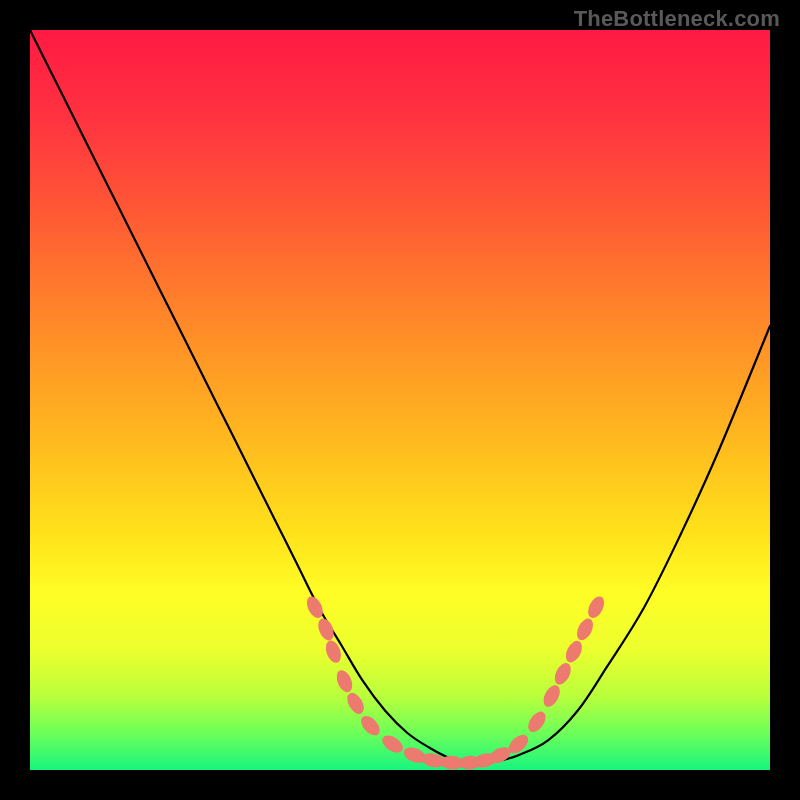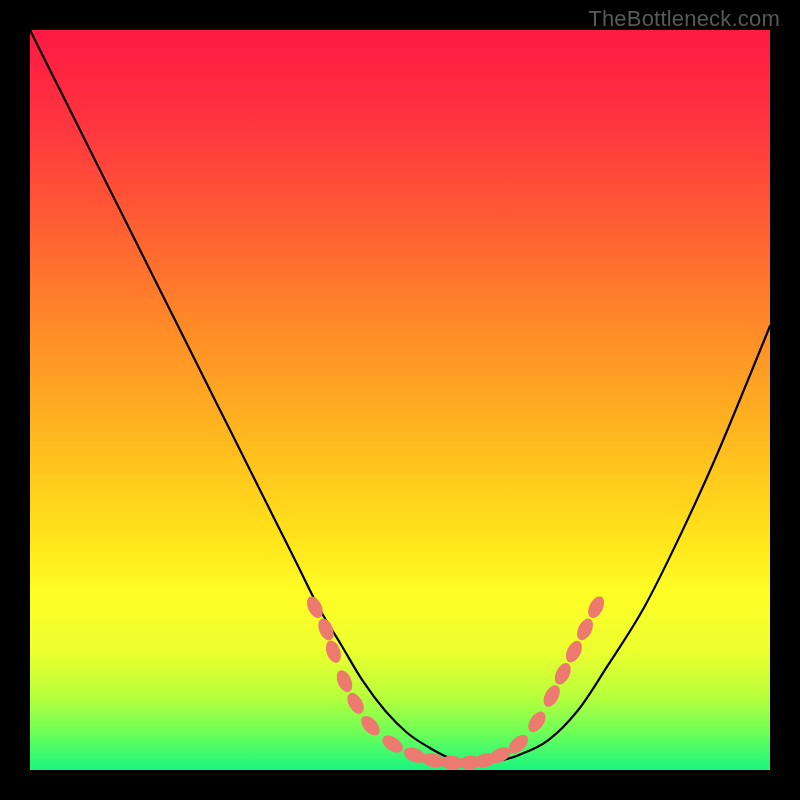--- a/index.html
+++ b/index.html
@@ -29,21 +29,21 @@
     display: block;
     width: 740px;
     height: 740px;
   }
   .watermark {
     position: absolute;
     top: 6px;
     right: 20px;
     color: #595959;
     font-size: 22px;
-    font-weight: 400;
+    font-weight: 700;
     letter-spacing: 0.2px;
     user-select: none;
   }
 </style>
 </head>
 <body>
 
 <div class="outer-frame">
   <div class="plot-area">
     <svg id="chart-svg" viewBox="0 0 740 740" preserveAspectRatio="none">

